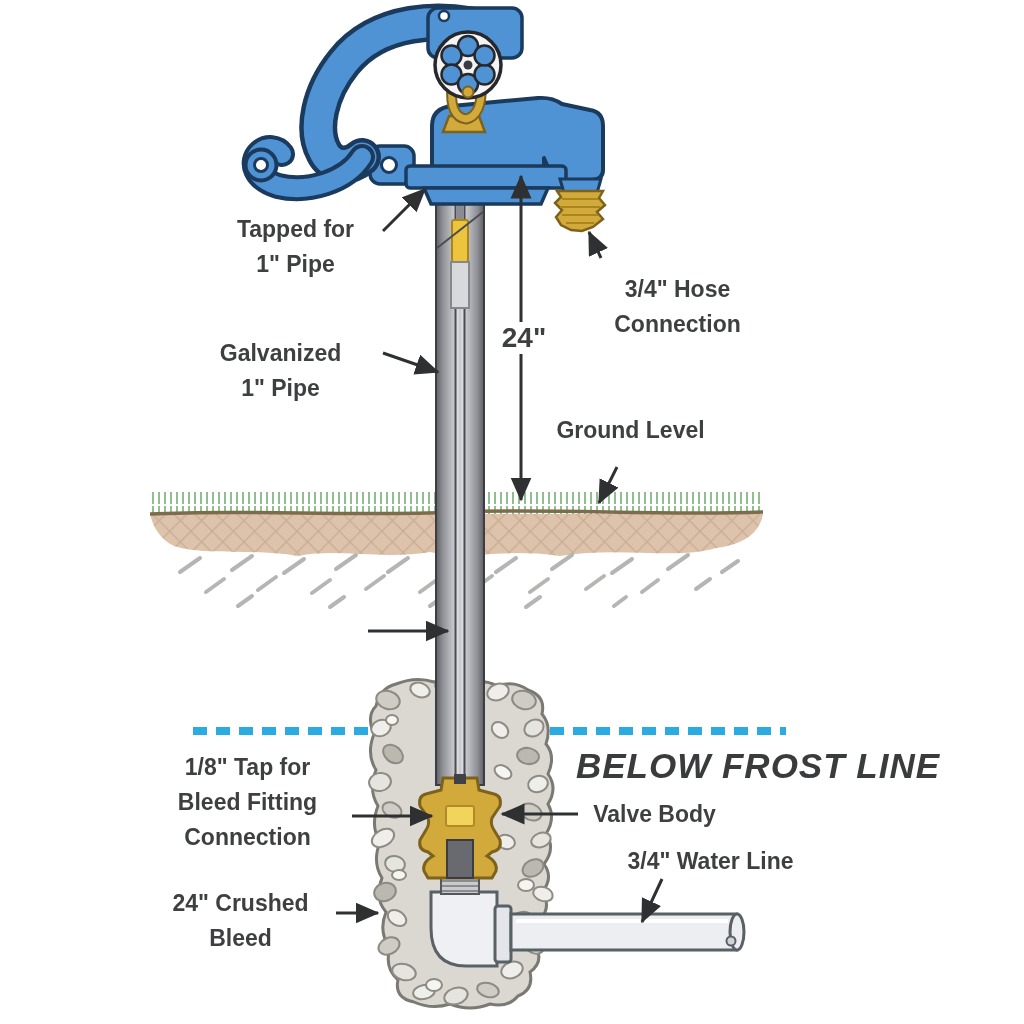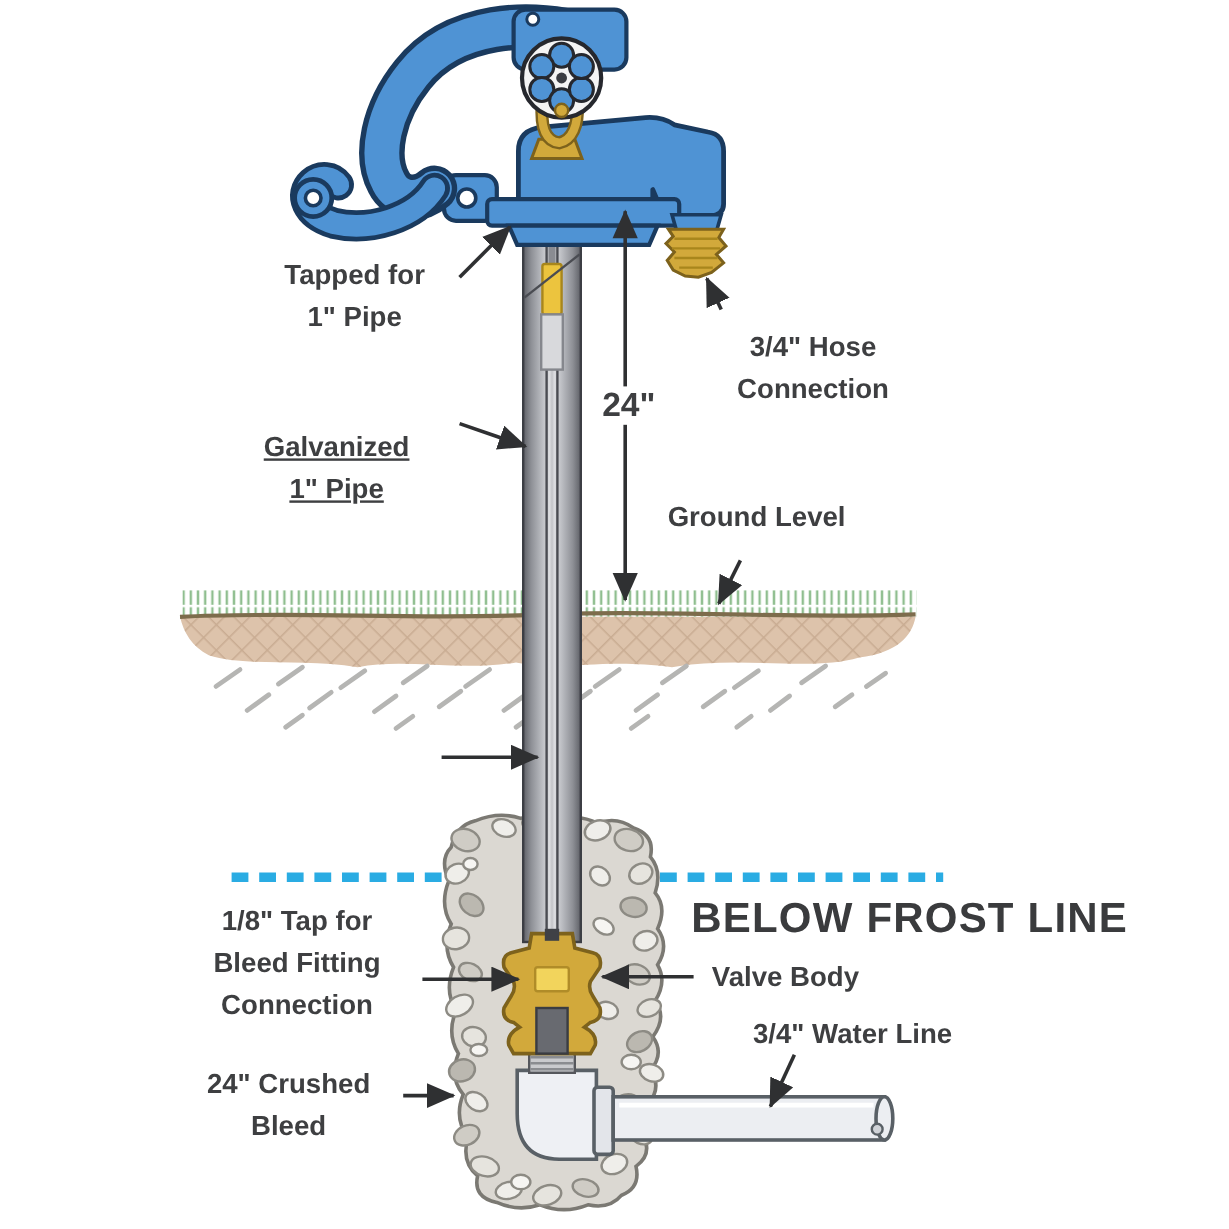--- a/index.html
+++ b/index.html
@@ -223,36 +223,36 @@
     <path d="M662,879 L642,922" marker-end="url(#mEnd)"></path>
     <path d="M336,913 L378,913" marker-end="url(#mEnd)"></path>
   </g>
 </svg>
 
 <div class="lbl" style="left:193px;top:212px;width:205px;">
   <div>Tapped for</div>
   <div>1" Pipe</div>
 </div>
 
-<div class="lbl" style="left:178px;top:355px;width:205px;text-decoration:underline;">
+<div class="lbl" style="left:178px;top:336px;width:205px;">
   <div>Galvanized</div>
   <div>1" Pipe</div>
 </div>
 
 <div class="lbl" style="left:575px;top:272px;width:205px;">
   <div>3/4" Hose</div>
   <div>Connection</div>
 </div>
 
 <div class="lbl lbl-dim" style="left:494px;top:322px;width:56px;">24"</div>
 
 <div class="lbl" style="left:528px;top:413px;width:205px;">Ground Level</div>
 
 
-<div class="lbl lbl-big" style="left:576px;top:746px;width:360px;text-align:left;">BELOW FROST LINE</div>
+<div class="lbl lbl-big" style="left:576px;top:746px;width:360px;text-align:left;font-style:italic;">BELOW FROST LINE</div>
 
 <div class="lbl" style="left:145px;top:750px;width:205px;">
   <div>1/8" Tap for</div>
   <div>Bleed Fitting</div>
   <div>Connection</div>
 </div>
 
 <div class="lbl" style="left:552px;top:797px;width:205px;">Valve Body</div>
 
 <div class="lbl" style="left:588px;top:844px;width:245px;">3/4" Water Line</div>

